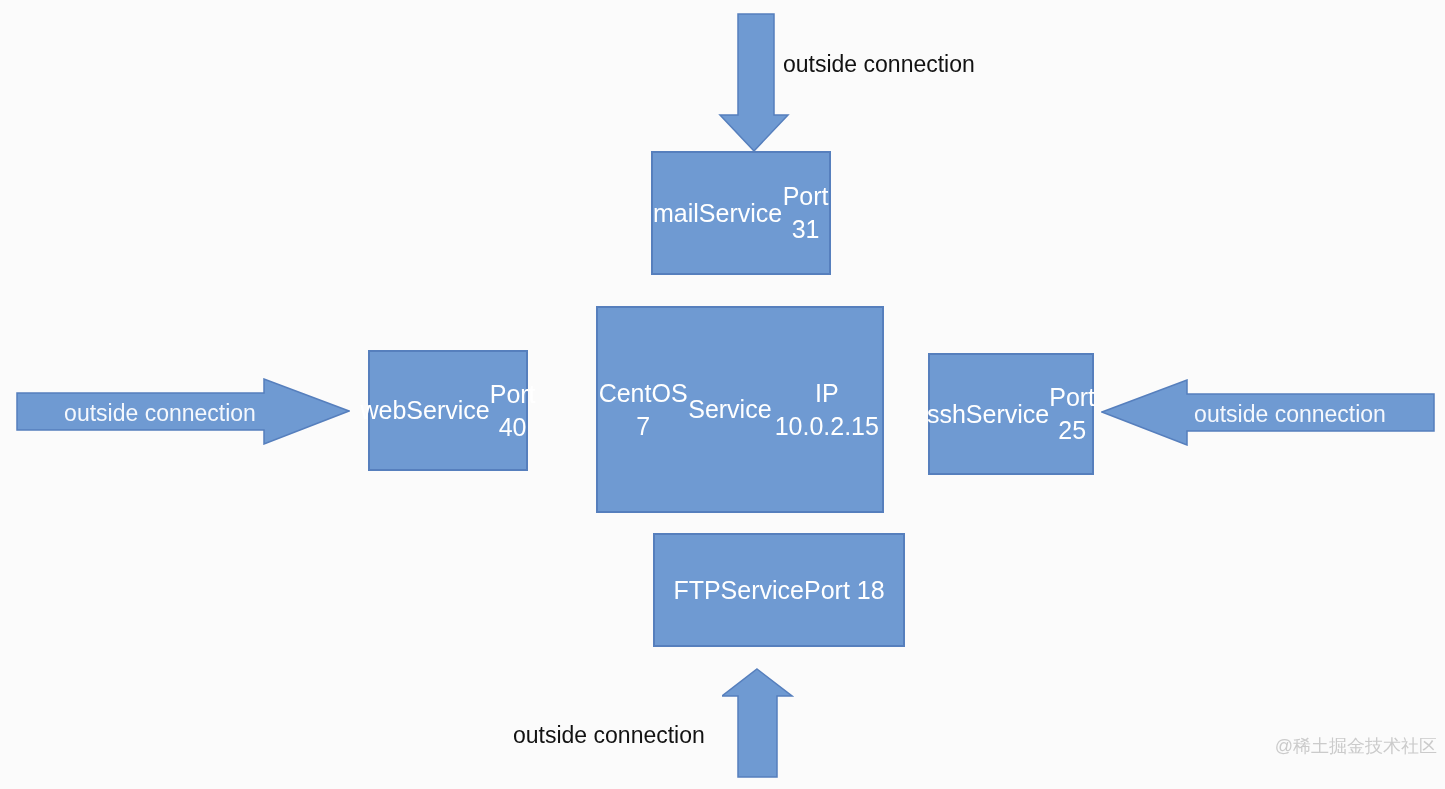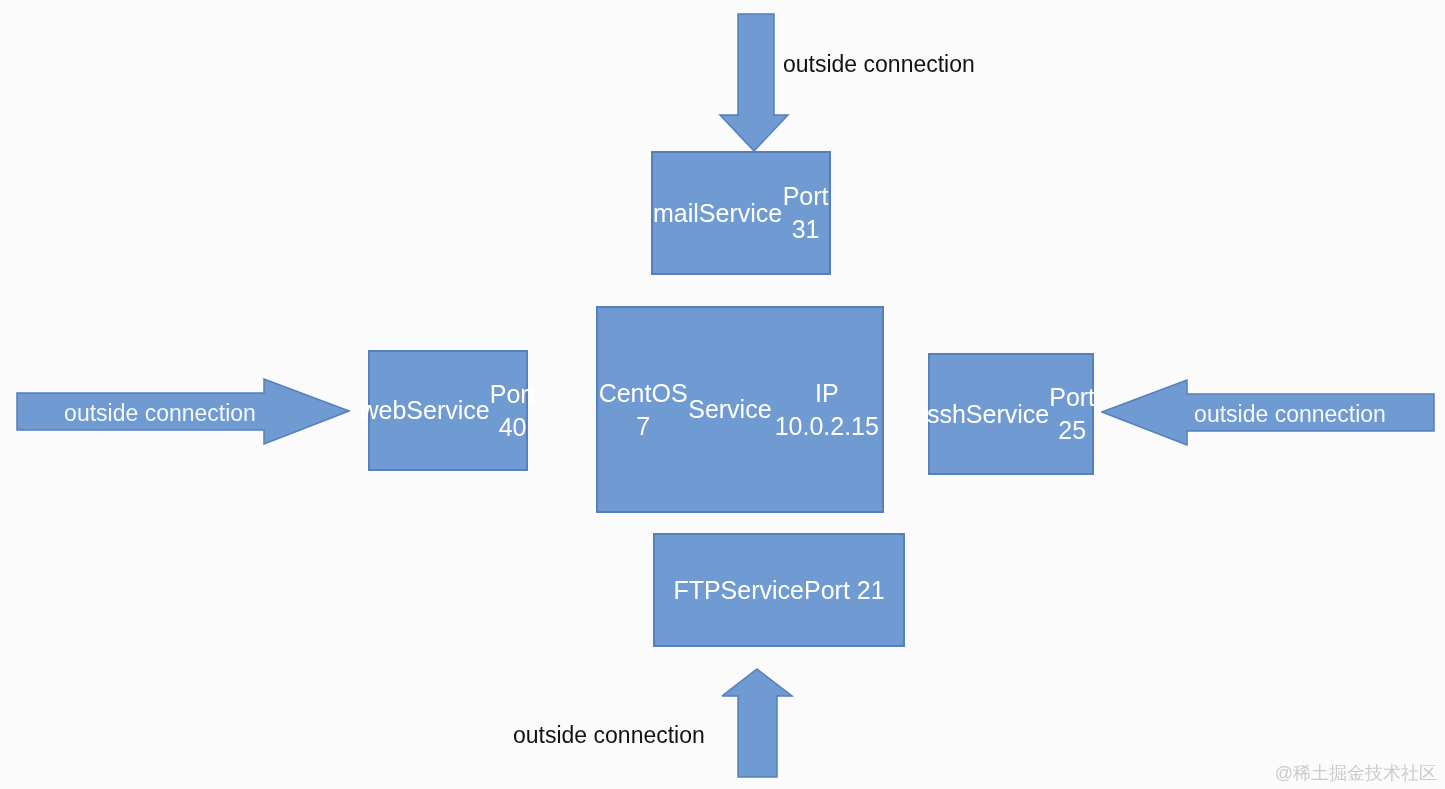--- a/index.html
+++ b/index.html
@@ -52,21 +52,21 @@
     font-size: 23px;
     white-space: nowrap;
     text-align: center;
   }
   .label-arrow-left  { left: 30px;   top: 400px; width: 260px; }
   .label-arrow-right { left: 1160px; top: 401px; width: 260px; }
 
   .watermark {
     position: absolute;
     right: 8px;
-    top: 761px;
+    top: 734px;
     color: #cbcbcb;
     font-size: 18px;
     white-space: nowrap;
   }
 </style>
 </head>
 <body>
 
 <div class="canvas">
 
@@ -110,18 +110,18 @@
 
   <div class="node node-ssh">
     <span>ssh</span>
     <span>Service</span>
     <span>Port 25</span>
   </div>
 
   <div class="node node-ftp">
     <span>FTP</span>
     <span>Service</span>
-    <span>Port 21</span>
+    <span>Port 18</span>
   </div>
 
   <div class="watermark">@稀土掘金技术社区</div>
 
 </div>
 
 </body></html>

